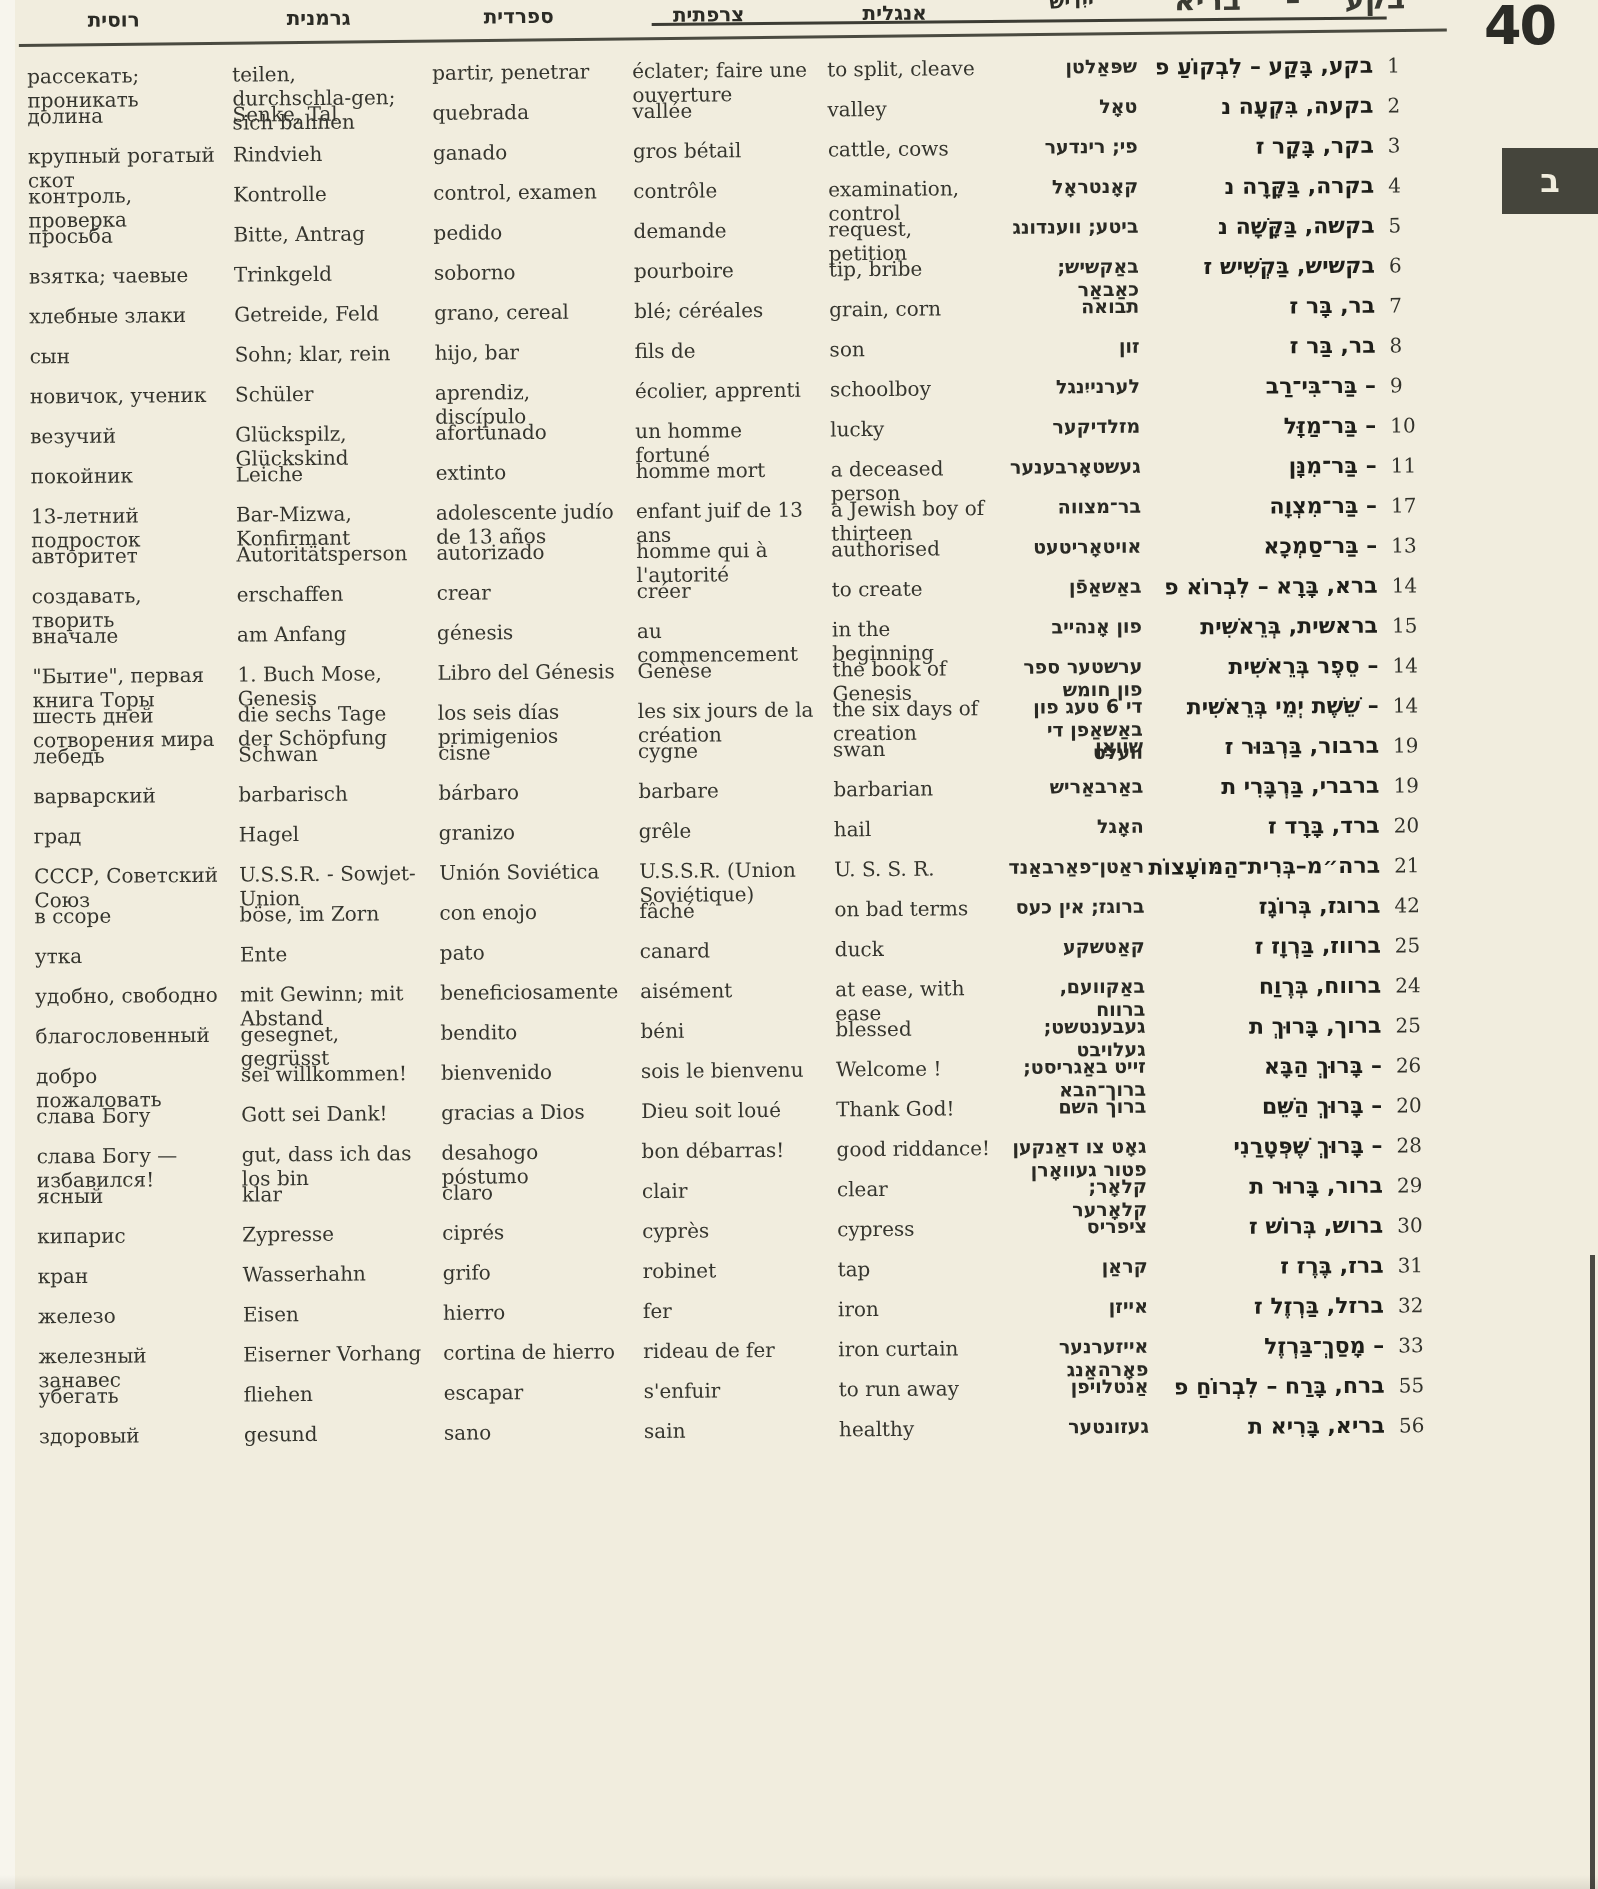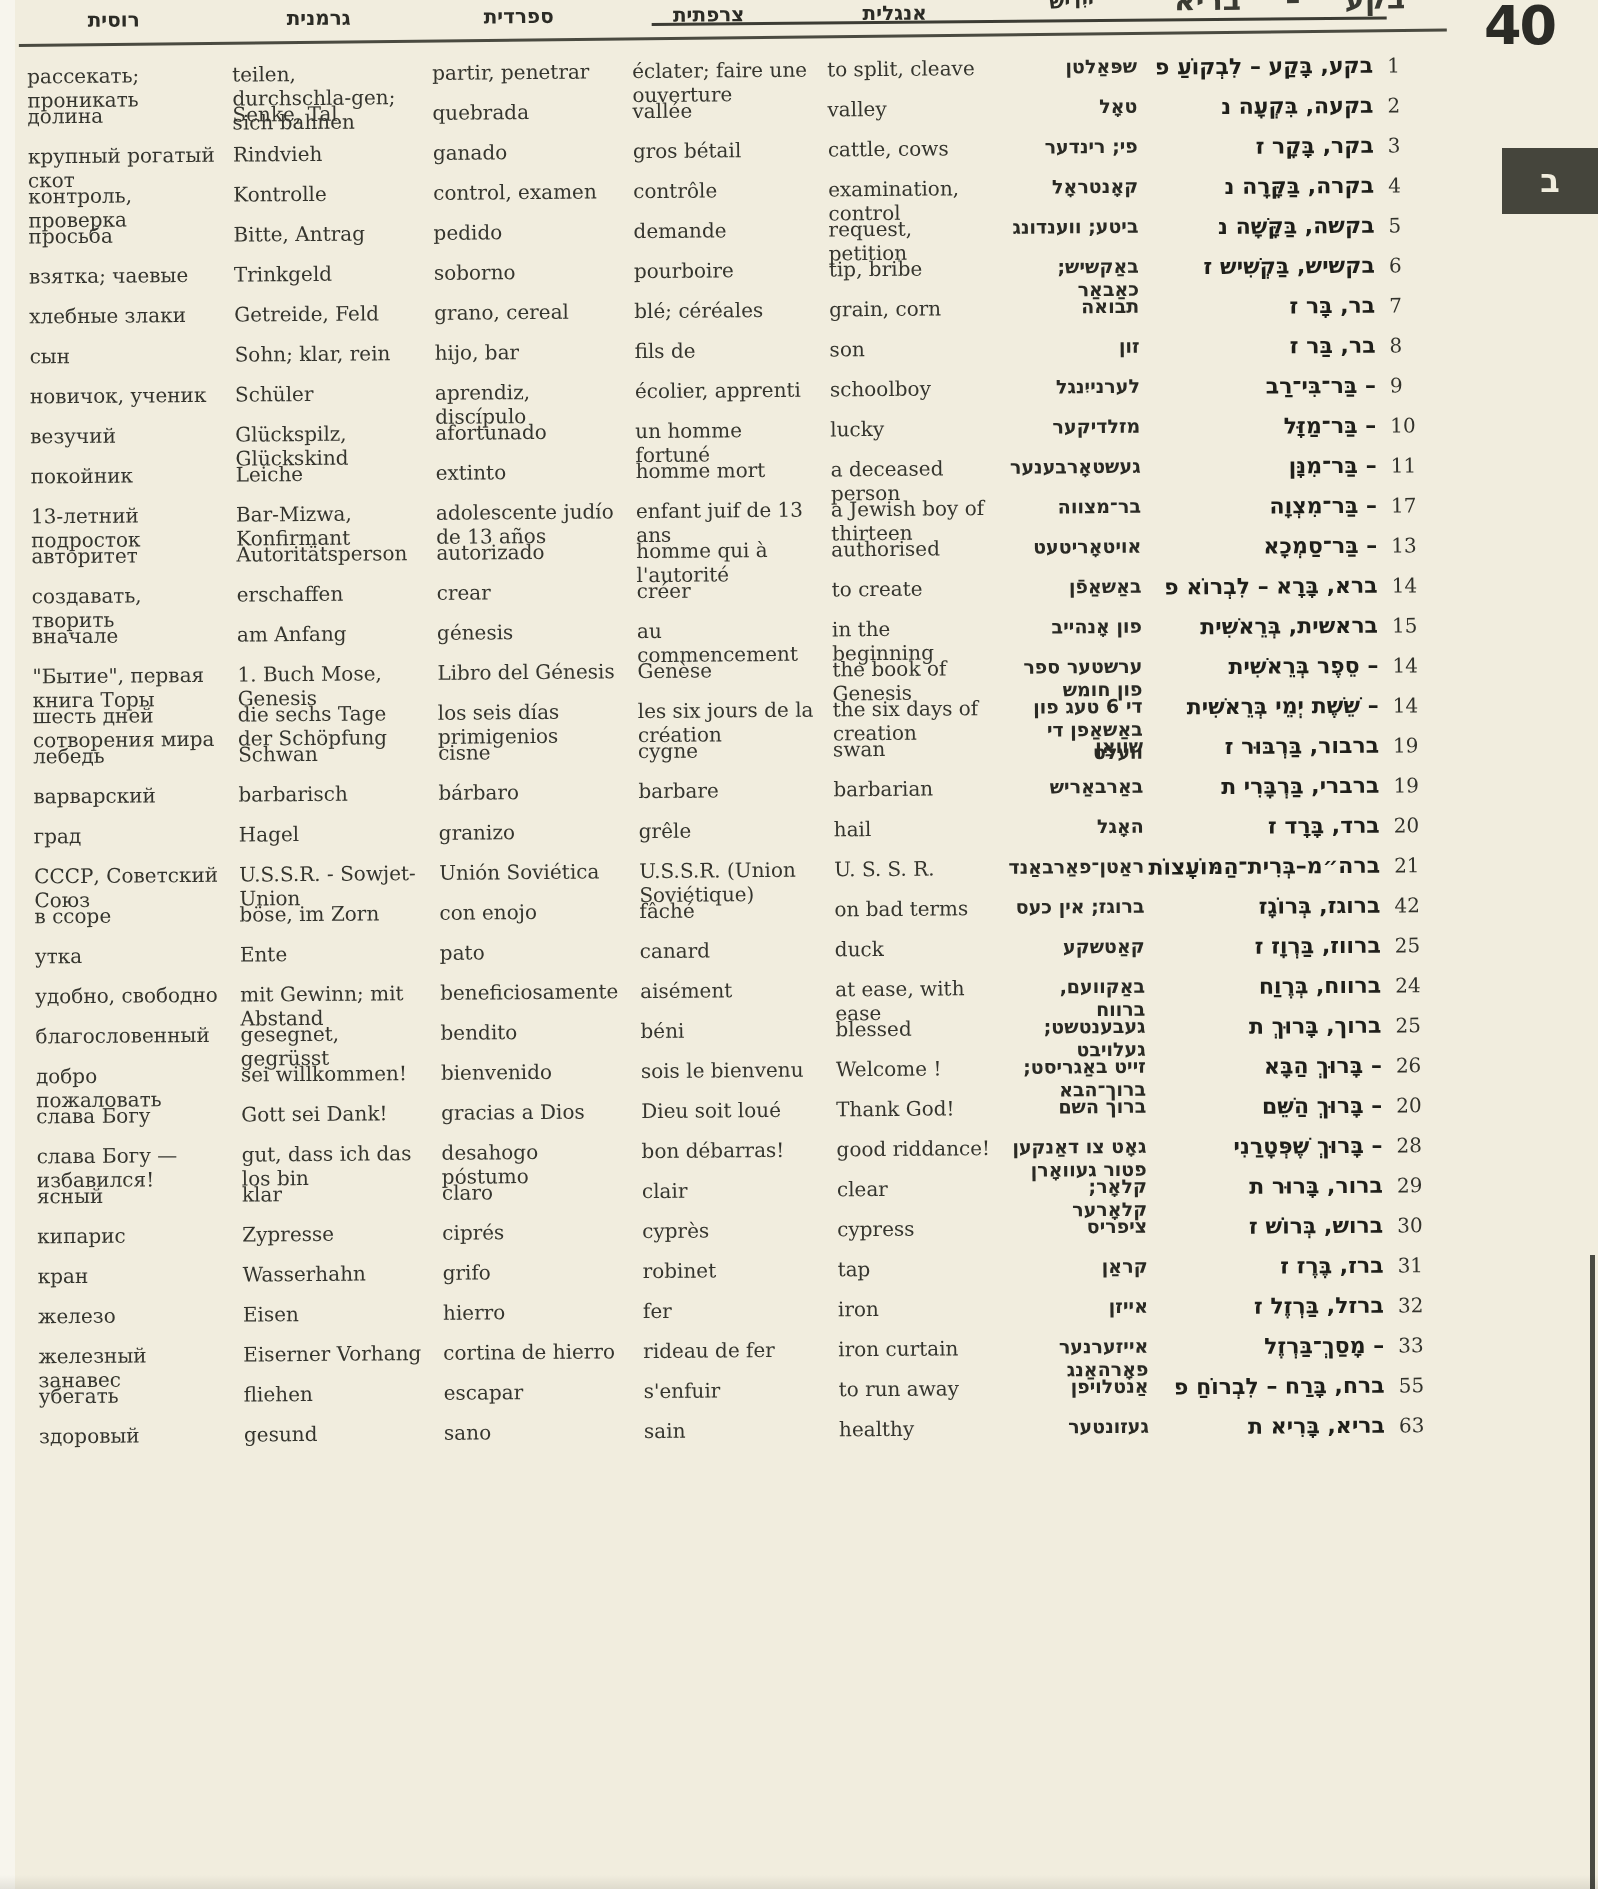--- a/index.html
+++ b/index.html
@@ -408,21 +408,21 @@
     <div class="cell num">55</div>
   </div>
       <div class="row">
     <div class="cell ru">здоровый</div>
     <div class="cell de">gesund</div>
     <div class="cell es">sano</div>
     <div class="cell fr">sain</div>
     <div class="cell en">healthy</div>
     <div class="cell yi">געזונטער</div>
     <div class="cell he">בריא, בָּרִיא ת</div>
-    <div class="cell num">63</div>
+    <div class="cell num">56</div>
   </div>
     </main>
 
 </div>
 
 <div class="page-number">40</div>
 <div class="thumb-tab">ב</div>
 
 <div class="edge-left"></div>
 <div class="edge-right-line"></div>

